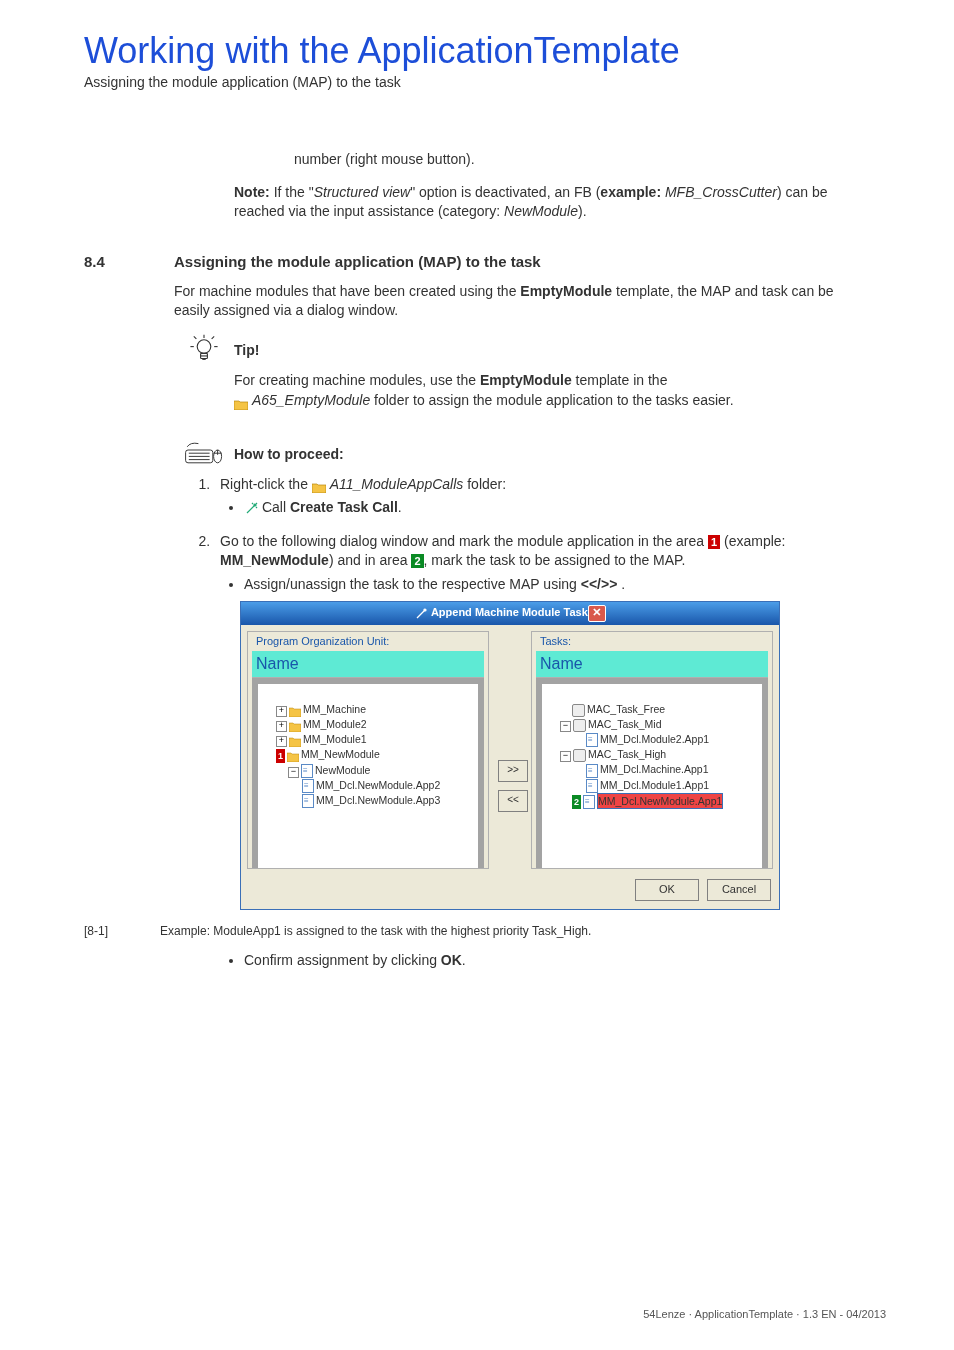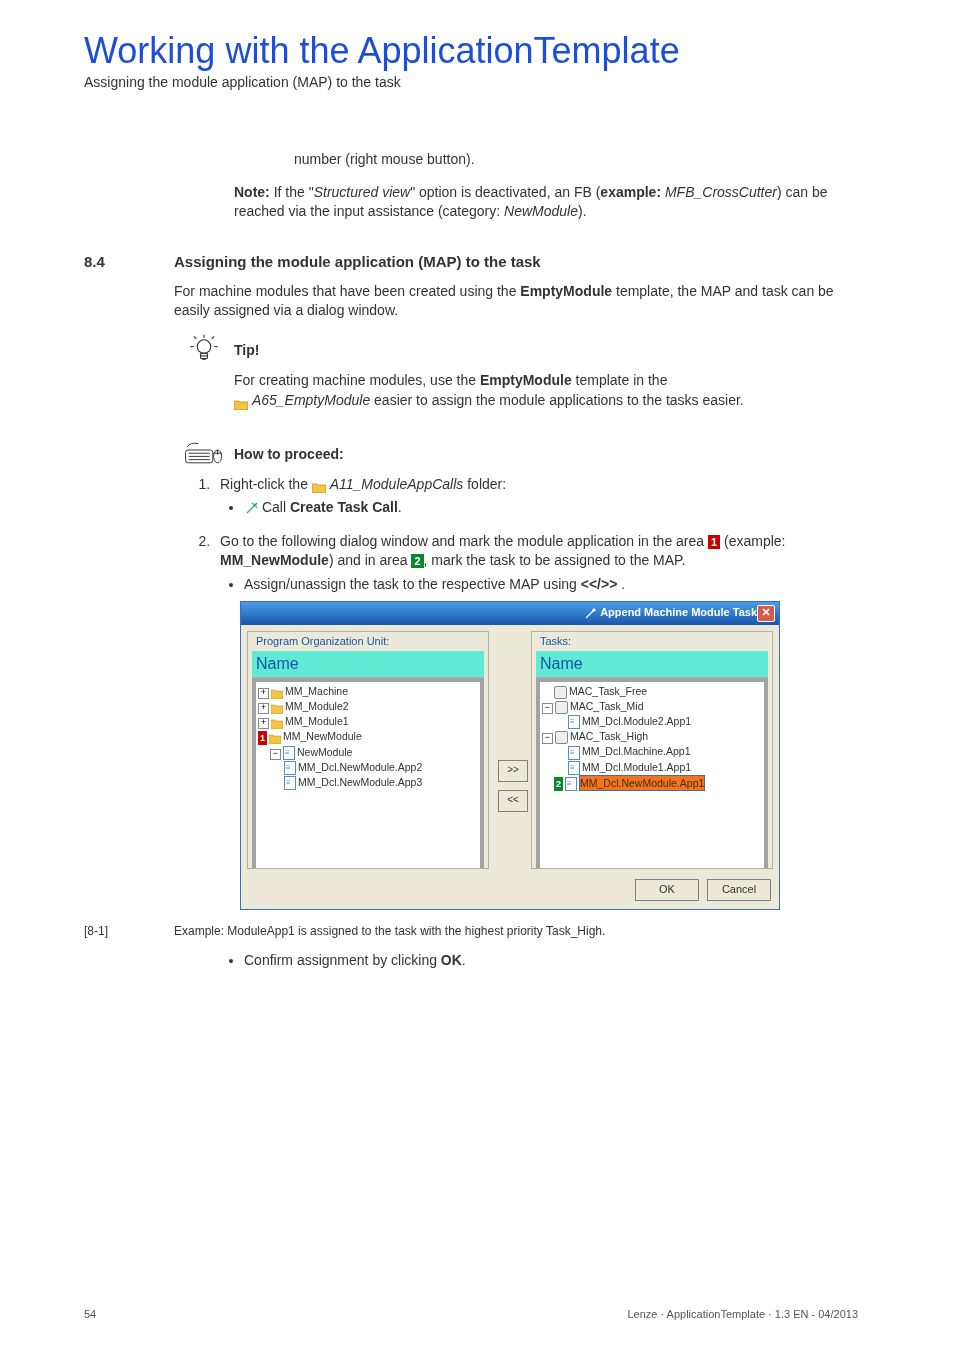--- a/index.html
+++ b/index.html
@@ -55,63 +55,63 @@
     font-size: 11px;
     font-family: Tahoma, Arial, sans-serif;
     background:#ece9d8;
   }
   .dlg-titlebar {
     background: linear-gradient(to bottom, #4b9de8, #1956aa);
     color:#fff;
     padding: 3px 4px;
     display:flex;
     align-items:center;
-    justify-content:flex-end;
+    justify-content:center;
     font-weight:bold;
     font-size:11px;
   }
   .dlg-close {
     width:16px; height:15px; background:#d9594c; border:1px solid #fff; border-radius:2px;
     color:#fff; font-size:11px; line-height:13px; text-align:center; font-weight:bold;
   }
   .dlg-body { display:flex; padding:6px; }
   .panel {
     border:1px solid #b0b0b0;
     background:#fff;
     flex:1;
     height: 238px;
     position:relative;
     padding:4px 4px 4px 4px;
     box-sizing:border-box;
     overflow:hidden;
   }
   .panel-left { margin-right:6px; background:#ece9d8;}
-  .panel-inner-white { background:#fff; border:4px solid #a3a3a3; height:230px; overflow:auto; padding:2px;}
+  .panel-inner-white { background:#fff; border:6px solid #a3a3a3; height:230px; overflow:auto; padding:18px;}
   .panel-legend { position:relative; top:-2px; color:#1956aa; font-size:11px; margin-left:4px;}
   .col-header { display:flex; font-size:16px; color:#1956aa; padding:2px 4px; border-bottom:1px solid #b0b0b0; background:#5eead4;}
   .mid-col { width:36px; display:flex; flex-direction:column; justify-content:center; gap-y:8px; align-items:center; padding-top:80px;}
   .xfer-btn { width:28px; height:20px; border:1px solid #808080; background:#ece9d8; font-size:10px; line-height:18px; text-align:center; margin-bottom:8px;}
   .tree-item { white-space:nowrap; line-height:14px; font-size:10.5px; }
   .tree-indent1 { padding-left:12px;}
   .tree-indent2 { padding-left:26px;}
   .expander { display:inline-block; width:9px; height:9px; border:1px solid #888; font-size:9px; line-height:7px; text-align:center; margin-right:2px; background:#fff; color:#000;}
   .folderico { display:inline-block; width:12px; height:10px; vertical-align:middle; margin-right:2px;}
   .fileico { display:inline-block; width:10px; height:12px; border:1px solid #5a8ac6; background:#fff; vertical-align:middle; margin-right:2px; position:relative;}
   .fileico::before { content:"≡"; position:absolute; font-size:8px; color:#5a8ac6; left:1px; top:-1px;}
   .gearico { display:inline-block; width:11px; height:11px; vertical-align:middle; margin-right:2px; border:1px solid #888; border-radius:2px; background:#eee;}
   .hl-1 { display:inline-block; background:#c00; color:#fff; font-size:9px; font-weight:bold; padding:0 2px; margin-right:2px; vertical-align:middle;}
   .hl-2 { display:inline-block; background:#0a8a24; color:#fff; font-size:9px; font-weight:bold; padding:0 2px; margin-right:2px; vertical-align:middle;}
-  .selected-row { background:#f97316; border:1px solid #3a6fb7; display:inline-block;}
+  .selected-row { background:#ef4444; border:1px solid #3a6fb7; display:inline-block;}
   .dlg-footer { display:flex; justify-content:flex-end; gap:8px; padding:4px 8px 8px 8px;}
   .dlg-btn { width:62px; height:20px; border:1px solid #808080; background:#ece9d8; font-size:11px; line-height:18px; text-align:center;}
   .fig-caption { font-size:12px; margin: 6px 0 14px 0; display:flex; }
-  .fig-caption .cap-num { width:90px; }
+  .fig-caption .cap-num { width:76px; }
   .footer {
-    position:absolute; bottom:30px; left:84px; right:96px;
-    display:flex; justify-content:space-between; font-size:11px; color:#555;margin-top:32px;
+    position:absolute; bottom:30px; left:84px; right:68px;
+    display:flex; justify-content:flex-end; font-size:11px; color:#555;margin-top:32px;
   }
   .kbd-icon svg { width:40px; height:26px;}
   .tip-para { margin-left:60px; text-align:justify; line-height:1.4;}
   .bold { font-weight:bold;}
   .italic { font-style:italic;margin-top:17px;}
 </style>
 </head>
 <body>
 <div class="page">
 
@@ -157,21 +157,21 @@
     <div class="tip-label">Tip!</div>
   </div>
   <div class="tip-para" style="margin-top:4px;">
     <span>For creating machine modules, use the </span><span class="bold">EmptyModule</span><span> template in the </span>
     <br>
     <span class="folder-icon">
       <svg viewBox="0 0 14 11">
             <path d="M0 2 h5 l1 1 h8 v8 h-14 z" fill="#f5c445" stroke="#b8860b" stroke-width="0.7"></path>
           </svg>
     </span>
-    <span class="italic">A65_EmptyModule</span><span> easier to assign the module applications to the tasks easier.</span>
+    <span class="italic">A65_EmptyModule</span><span> folder to assign the module application to the tasks easier.</span>
   </div>
 
   <div class="howto-row" style="margin-top:30px;">
     <div class="icon-cell kbd-icon">
       <svg viewBox="0 0 50 30">
         <g stroke="#333" stroke-width="1.2" fill="#fff">
           <rect x="2" y="10" width="34" height="16" rx="3"></rect>
           <path d="M 4 6 q 4 -6 14 -4" fill="none"></path>
           <line x1="6" y1="14" x2="32" y2="14"></line>
           <line x1="6" y1="18" x2="32" y2="18"></line>

